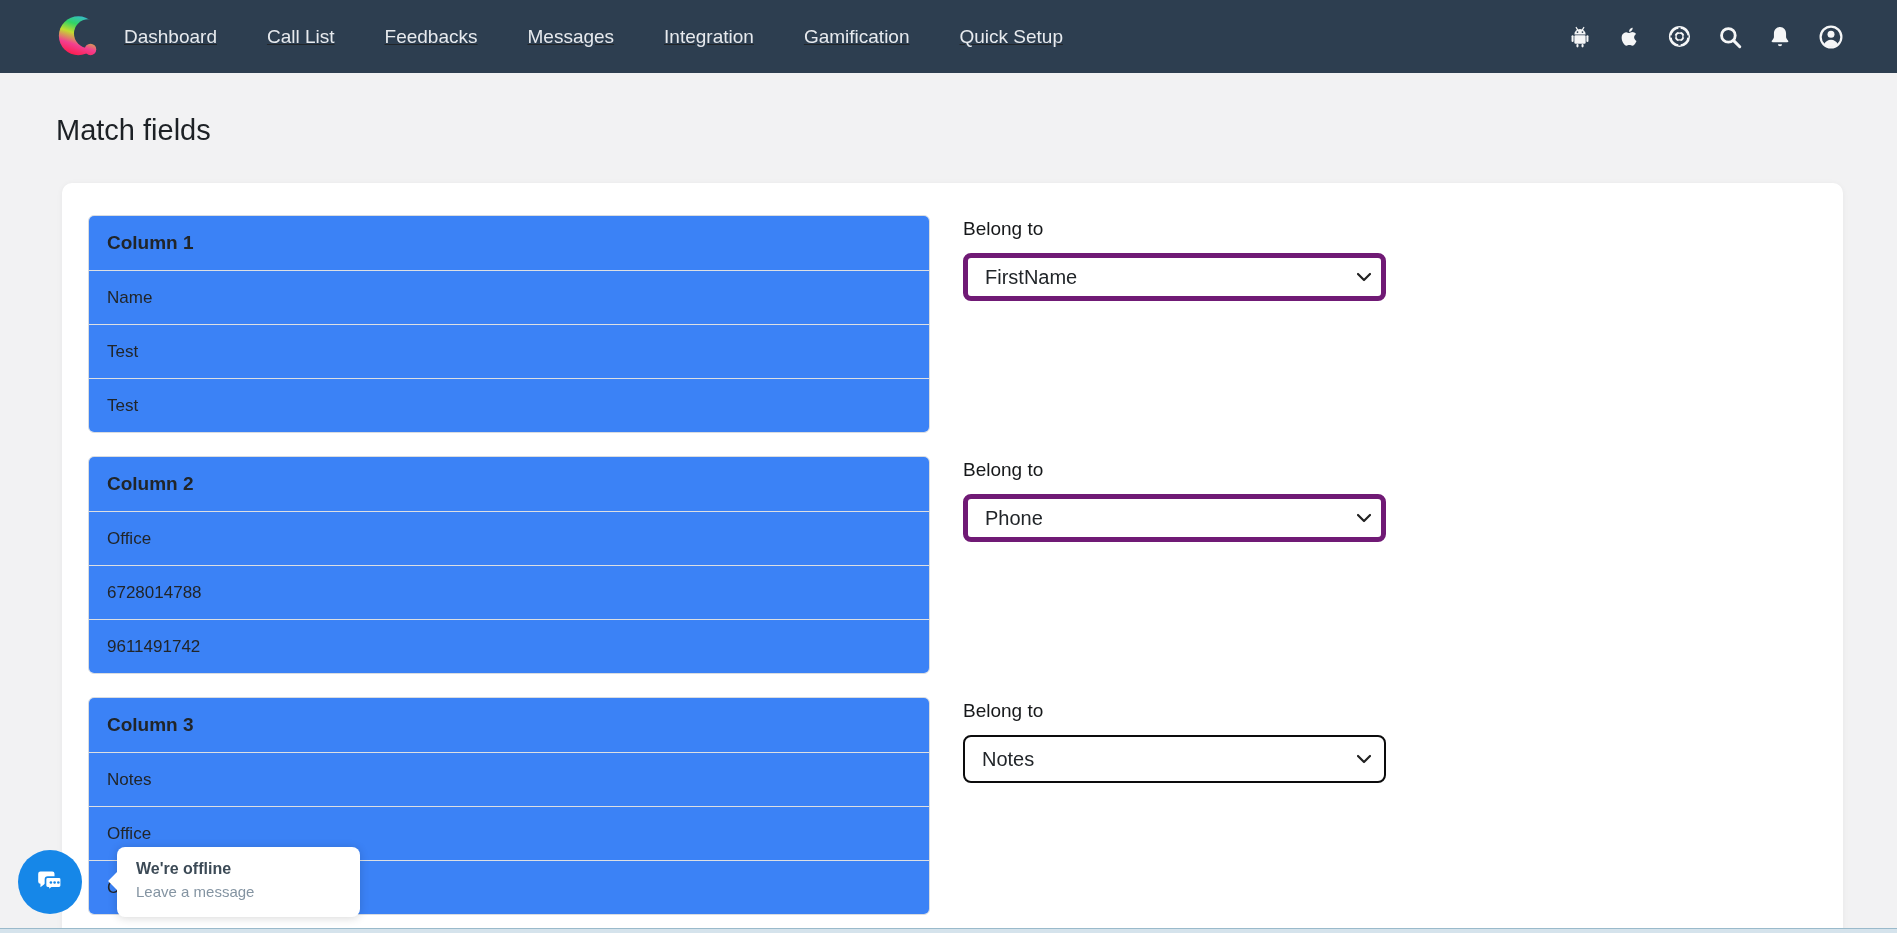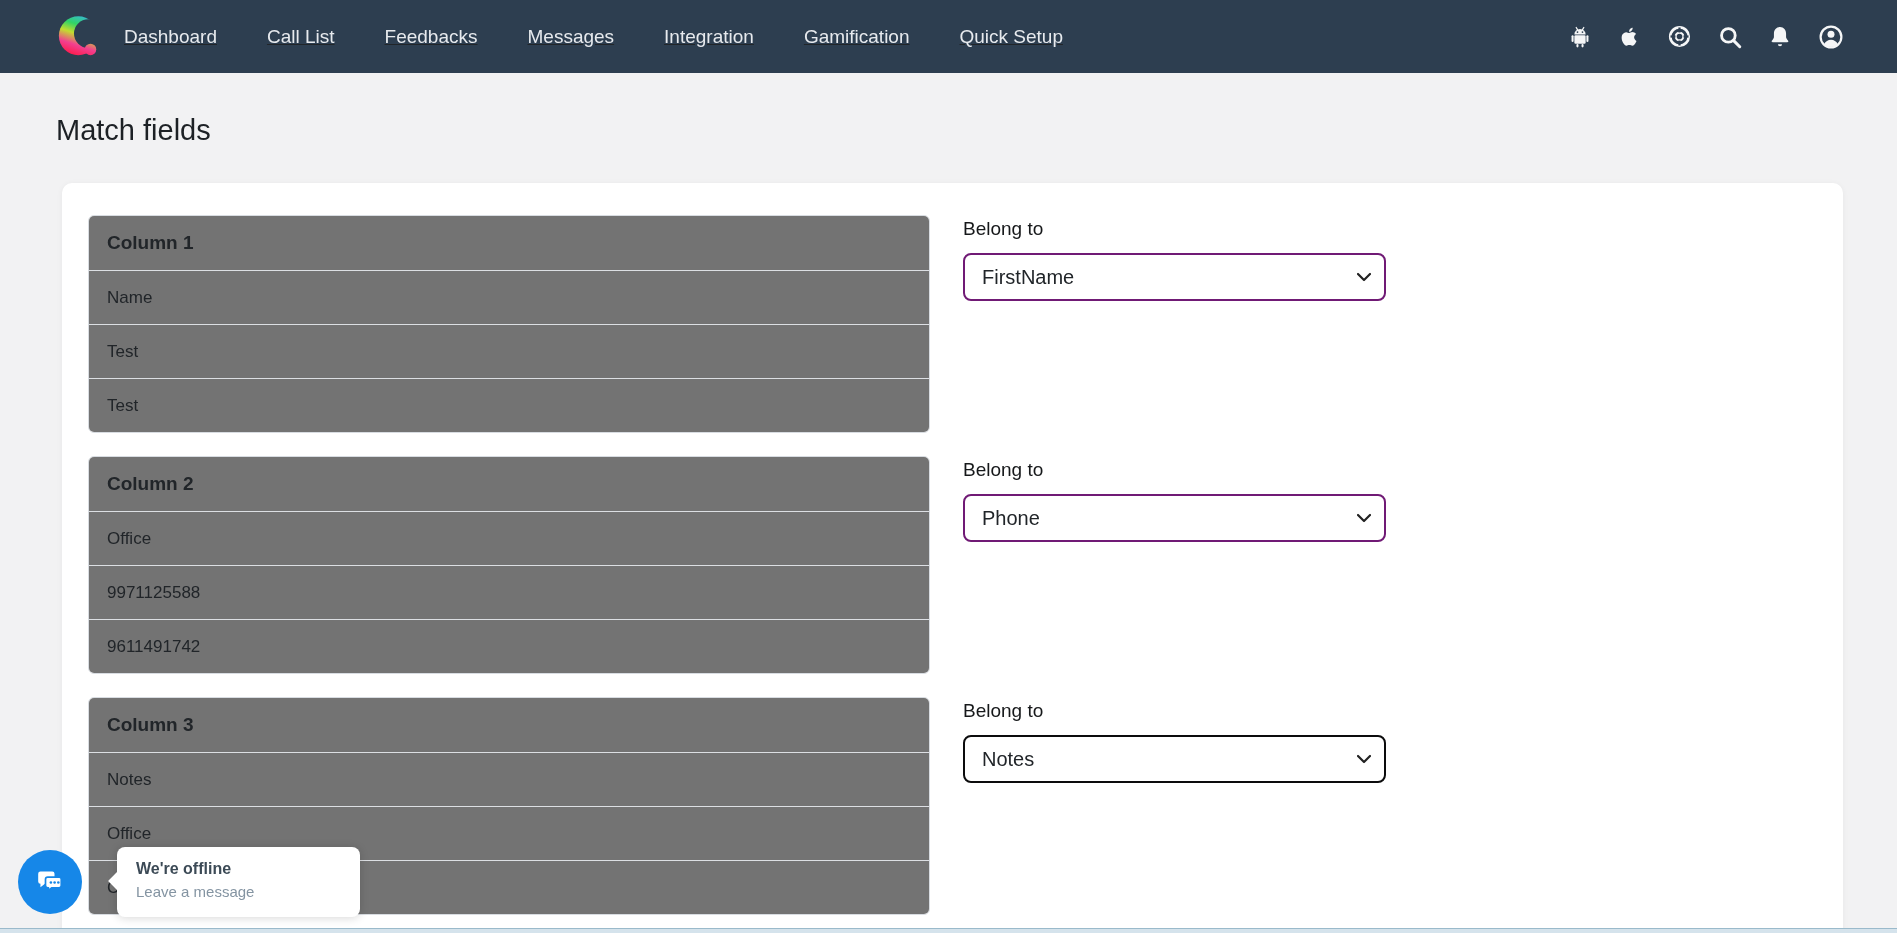--- a/index.html
+++ b/index.html
@@ -33,28 +33,28 @@
     box-shadow:0 1px 6px rgba(0,0,0,0.05);
   }
   .section { display:flex; align-items:flex-start; gap:33px; margin-bottom:23px; }
   .field-table {
     width:842px; border:1px solid #d8dce1; border-radius:6px;
     background:#fff; overflow:hidden;
   }
   .ft-row {
     height:54px; display:flex; align-items:center; padding:0 18px;
     font-size:17px; color:#212529; border-top:1px solid #dcdfe3;
-    background:#737373;
+    background:#3b82f6;
   }
   .ft-row.ft-header { border-top:none; font-weight:700; font-size:19px; }
   .belong { width:423px; padding-top:3px; }
   .belong-label { font-size:19px; font-weight:400; color:#16181a; margin-bottom:13px; }
   .select-wrap { position:relative; width:423px; }
   .belong-select {
-    width:100%; height:48px; border:2px solid #701a75; border-radius:8px;
+    width:100%; height:48px; border:5px solid #701a75; border-radius:8px;
     background:#fff; font-size:20px; color:#212529; padding:0 44px 0 17px;
     appearance:none; -webkit-appearance:none; -moz-appearance:none;
     font-family:inherit; cursor:pointer;
   }
   .belong-select.focused { border:2px solid #0c0c0d; }
   .chevron { position:absolute; right:15px; top:50%; transform:translateY(-50%); pointer-events:none; display:flex; }
   
   .chat-fab {
     position:fixed; left:18px; bottom:19px; width:64px; height:64px;
     border-radius:50%; background:#1687e8; border:none; cursor:pointer;
@@ -190,21 +190,21 @@
             </svg>
         </span>
       </div>
     </div>
   </div>
 
   <div class="section">
     <div class="field-table">
       <div class="ft-row ft-header">Column 2</div>
       <div class="ft-row">Office</div>
-      <div class="ft-row">9971125588</div>
+      <div class="ft-row">6728014788</div>
       <div class="ft-row">9611491742</div>
     </div>
     <div class="belong">
       <div class="belong-label">Belong to</div>
       <div class="select-wrap">
         <select class="belong-select">
           <option>Phone</option>
         </select>
         <span class="chevron">
           <svg width="14" height="9" viewBox="0 0 14 9">

